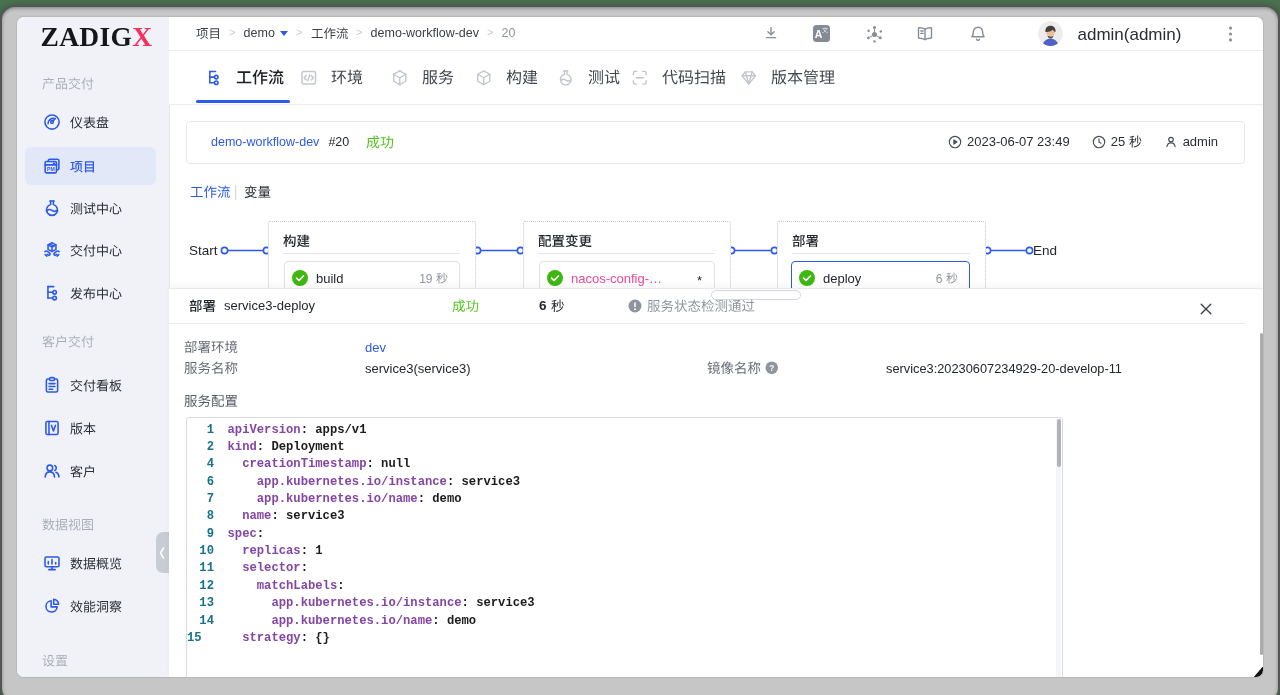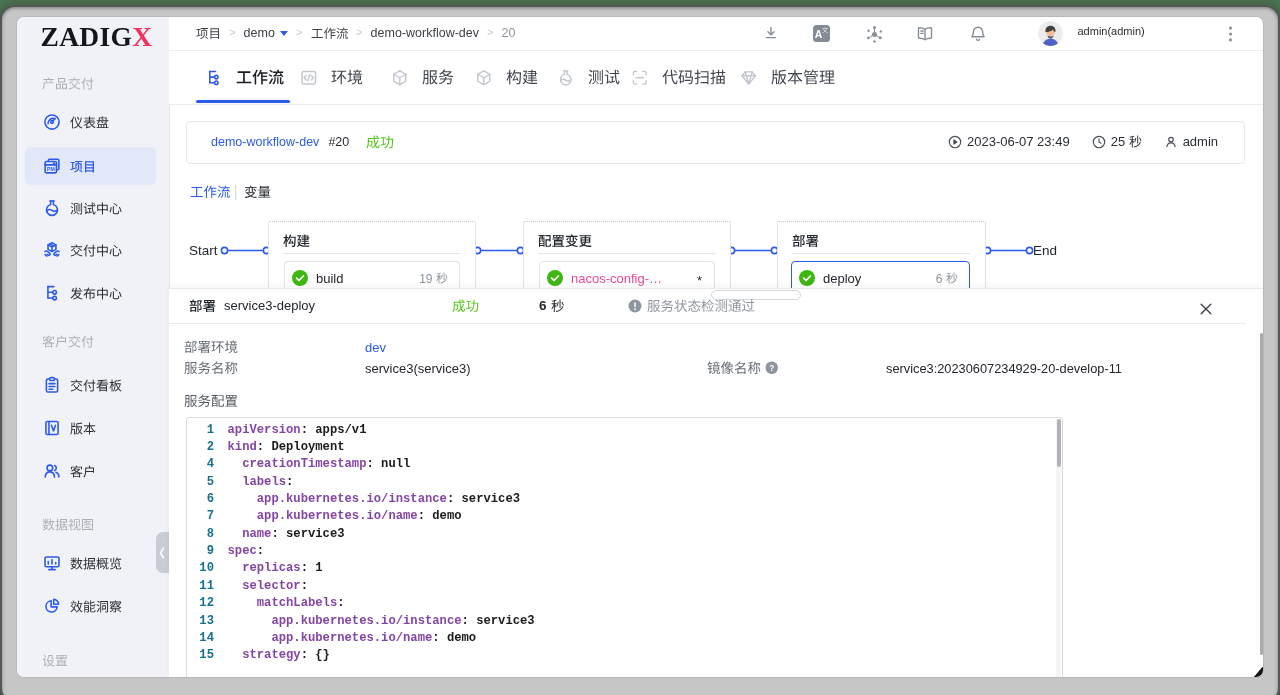--- a/index.html
+++ b/index.html
@@ -330,21 +330,21 @@
         </clipPath>
       </defs>
       <g clip-path="url(#av)">
         <circle cx="12.5" cy="12.5" r="12.5" fill="#ececec"></circle>
         <path d="M4.5 25c.4-4.6 3.8-7.2 8-7.2s7.6 2.6 8 7.2z" fill="#4d61c6"></path>
         <circle cx="12.5" cy="10.6" r="4.6" fill="#eebd94"></circle>
         <path d="M7.5 11c-.5-3.6 1.6-6.3 5-6.3 3.4 0 5.5 2.6 5 6.2l-1.1-.4c-.7-.4-1.3-1.1-1.6-2-1 1.4-3.6 2.4-6.2 2.6z" fill="#453f39"></path>
         <path d="M9.4 14.3c.8 1.5 5.4 1.5 6.2-.1-.4 2.4-1.4 3.4-3.1 3.4s-2.7-1-3.1-3.3z" fill="#3f3a36" opacity=".85"></path>
       </g>
     </svg>
-    <div style="position:absolute;left:1061px;top:8px;font-size:11px;color:#2a2e34">admin(admin)</div>
+    <div style="position:absolute;left:1061px;top:8px;font-size:17px;color:#2a2e34">admin(admin)</div>
     <svg style="position:absolute;left:1211px;top:9px" width="5" height="16" viewBox="0 0 5 16">
       <g fill="#8a9099">
         <circle cx="2.5" cy="2.1" r="1.55"></circle>
         <circle cx="2.5" cy="8" r="1.55"></circle>
         <circle cx="2.5" cy="13.9" r="1.55"></circle>
       </g>
     </svg>
     <div style="position:absolute;left:152.5px;top:34px;right:0;height:53px;border-bottom:1px solid #e9ebef;background:#fff"></div>
     <div style="position:absolute;left:188.5px;top:52.5px"><svg width="17.5" height="17.5" viewBox="0 0 16 16" style="fill:none;stroke:#2d5ae8;stroke-width:1.45;stroke-linecap:round;stroke-linejoin:round">
         <path d="M4.4 2.3h5.2"></path>
@@ -644,31 +644,30 @@
         <use href="#r52a1" x="1000"></use>
         <use href="#r914d" x="2000"></use>
         <use href="#r7f6e" x="3000"></use>
       </svg>
     </div>
     <div style="position:absolute;left:169.5px;top:400.5px;width:877px;height:278px;background:#fff;border:1px solid #d8dbe0;border-radius:3px;box-sizing:border-box;overflow:hidden">
       <div style="position:absolute;left:0;top:3.6px;font-family:'Liberation Mono';font-weight:bold;font-size:12.2px;line-height:17.36px;color:#1c1c1c">
         <div style="height:17.36px;white-space:pre"><span style="display:inline-block;width:27px;text-align:right;color:#16718a">1</span><span style="display:inline-block;width:13.5px"></span><span><span style="color:#8446a5">apiVersion</span>: apps/v1</span></div>
         <div style="height:17.36px;white-space:pre"><span style="display:inline-block;width:27px;text-align:right;color:#16718a">2</span><span style="display:inline-block;width:13.5px"></span><span><span style="color:#8446a5">kind</span>: Deployment</span></div>
         <div style="height:17.36px;white-space:pre"><span style="display:inline-block;width:27px;text-align:right;color:#16718a">4</span><span style="display:inline-block;width:13.5px"></span><span>&nbsp;&nbsp;<span style="color:#8446a5">creationTimestamp</span>: null</span></div>
-        <div style="height:17.36px;white-space:pre"><span style="display:inline-block;width:27px;text-align:right;color:#16718a">5</span><span style="display:inline-block;width:13.5px"></span><span>&nbsp;&nbsp;<span style="color:#8446a5">labels</span>:</span></div>
         <div style="height:17.36px;white-space:pre"><span style="display:inline-block;width:27px;text-align:right;color:#16718a">6</span><span style="display:inline-block;width:13.5px"></span><span>&nbsp;&nbsp;&nbsp;&nbsp;<span style="color:#8446a5">app.kubernetes.io/instance</span>: service3</span></div>
         <div style="height:17.36px;white-space:pre"><span style="display:inline-block;width:27px;text-align:right;color:#16718a">7</span><span style="display:inline-block;width:13.5px"></span><span>&nbsp;&nbsp;&nbsp;&nbsp;<span style="color:#8446a5">app.kubernetes.io/name</span>: demo</span></div>
         <div style="height:17.36px;white-space:pre"><span style="display:inline-block;width:27px;text-align:right;color:#16718a">8</span><span style="display:inline-block;width:13.5px"></span><span>&nbsp;&nbsp;<span style="color:#8446a5">name</span>: service3</span></div>
         <div style="height:17.36px;white-space:pre"><span style="display:inline-block;width:27px;text-align:right;color:#16718a">9</span><span style="display:inline-block;width:13.5px"></span><span><span style="color:#8446a5">spec</span>:</span></div>
         <div style="height:17.36px;white-space:pre"><span style="display:inline-block;width:27px;text-align:right;color:#16718a">10</span><span style="display:inline-block;width:13.5px"></span><span>&nbsp;&nbsp;<span style="color:#8446a5">replicas</span>: 1</span></div>
         <div style="height:17.36px;white-space:pre"><span style="display:inline-block;width:27px;text-align:right;color:#16718a">11</span><span style="display:inline-block;width:13.5px"></span><span>&nbsp;&nbsp;<span style="color:#8446a5">selector</span>:</span></div>
         <div style="height:17.36px;white-space:pre"><span style="display:inline-block;width:27px;text-align:right;color:#16718a">12</span><span style="display:inline-block;width:13.5px"></span><span>&nbsp;&nbsp;&nbsp;&nbsp;<span style="color:#8446a5">matchLabels</span>:</span></div>
         <div style="height:17.36px;white-space:pre"><span style="display:inline-block;width:27px;text-align:right;color:#16718a">13</span><span style="display:inline-block;width:13.5px"></span><span>&nbsp;&nbsp;&nbsp;&nbsp;&nbsp;&nbsp;<span style="color:#8446a5">app.kubernetes.io/instance</span>: service3</span></div>
         <div style="height:17.36px;white-space:pre"><span style="display:inline-block;width:27px;text-align:right;color:#16718a">14</span><span style="display:inline-block;width:13.5px"></span><span>&nbsp;&nbsp;&nbsp;&nbsp;&nbsp;&nbsp;<span style="color:#8446a5">app.kubernetes.io/name</span>: demo</span></div>
-        <div style="height:17.36px;white-space:pre"><span style="display:inline-block;width:27px;text-align:right;color:#16718a">15</span><span style="display:inline-block;width:13.5px"></span><span>&nbsp;&nbsp;<span style="color:#8446a5">strategy</span>: {}</span></div>
+        <div style="height:17.36px;white-space:pre"><span style="display:inline-block;width:27px;text-align:left;color:#16718a">15</span><span style="display:inline-block;width:13.5px"></span><span>&nbsp;&nbsp;<span style="color:#8446a5">strategy</span>: {}</span></div>
       </div>
       <div style="position:absolute;right:1px;top:0.5px;width:5px;height:276px;background:#f4f5f6"></div>
       <div style="position:absolute;right:1.5px;top:1px;width:4px;height:48px;background:#b1b3b6;border-radius:2px"></div>
     </div>
     <div style="position:absolute;left:1243px;top:316.5px;width:3.5px;height:322px;background:#a9abae;border-radius:2px"></div>
     <svg style="position:absolute;right:-1px;bottom:-1px" width="11" height="13" viewBox="0 0 11 13">
       <path d="M11 0 11 13 0 13z" fill="#131313"></path>
     </svg>
   </div>
 

